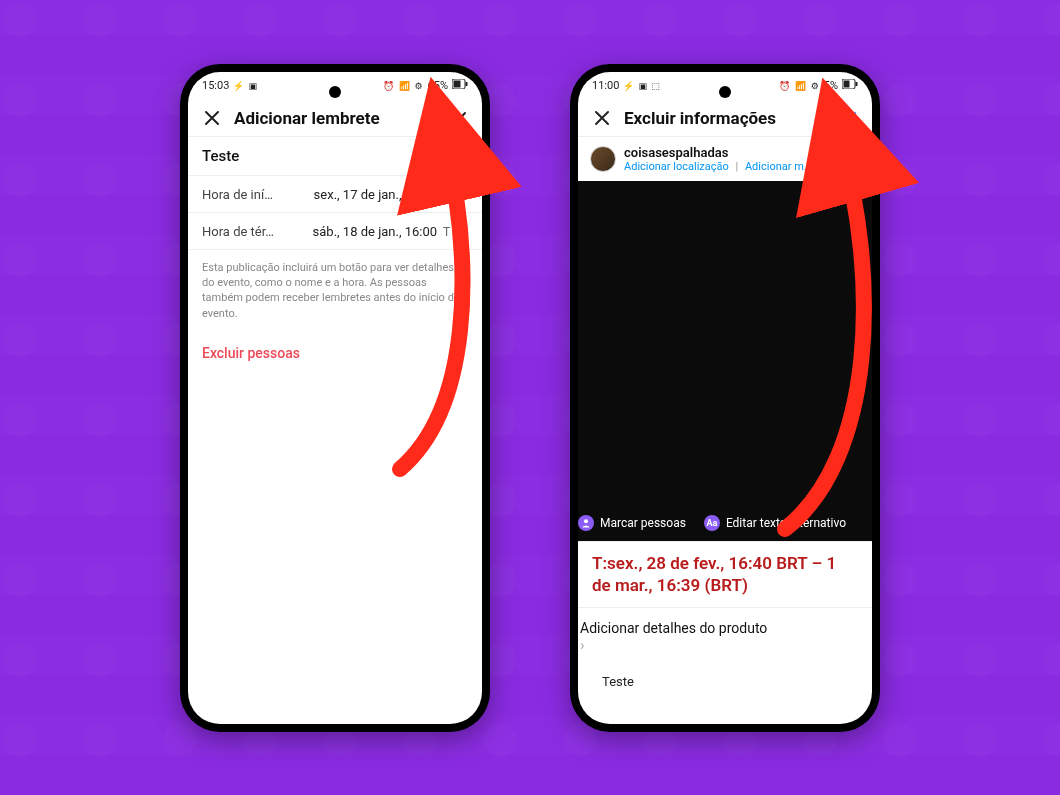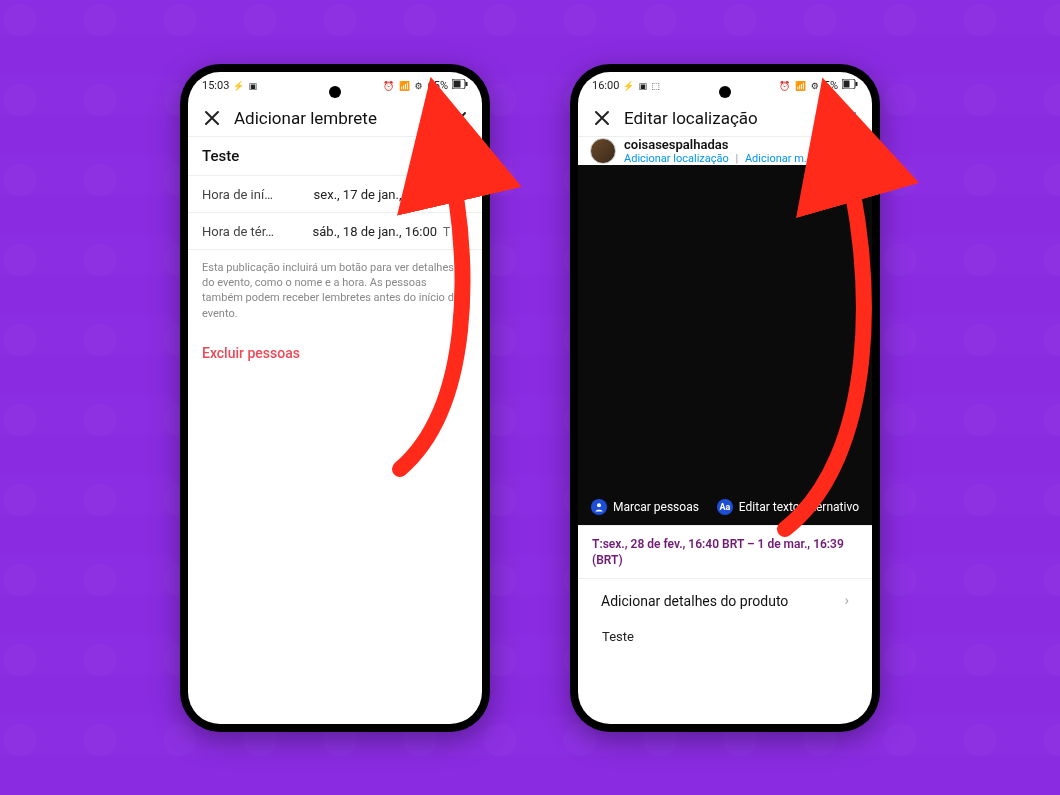--- a/index.html
+++ b/index.html
@@ -76,21 +76,21 @@
   .statusbar .icons { font-size: 9px; letter-spacing: 1px; }
   .appbar {
     display: flex;
     align-items: center;
     padding: 6px 12px;
     gap: 10px;
     border-bottom: 1px solid #eee;
   }
   .appbar .title {
     font-size: 17px;
-    font-weight: 400;
+    font-weight: 700;
     flex: 1;
     color: #111;
   }
   .icon-btn {
     width: 24px; height:24px;
     display:flex; align-items:center; justify-content:center;
     color:#222;
   }
   .check-blue { color: #0095f6; }
   .content { flex:1; overflow:hidden; display:flex; flex-direction:column; }
@@ -104,47 +104,47 @@
     font-size: 13px;
     color:#222;
   }
   .time-row .lbl { color:#444; white-space:nowrap; overflow:hidden; text-overflow:ellipsis; max-width:85px;}
   .time-row .val { flex:1; text-align:right; color:#222; padding-right:6px; white-space:nowrap; overflow:hidden; text-overflow:ellipsis; }
   .time-row .zone { color:#666; font-size:12px; margin-right:6px;}
   .time-row .x { color:#888; font-size:14px;}
   .desc-text { padding: 10px 14px; font-size: 11px; color:#888; line-height:1.4; border-top:1px solid #eee;}
   .delete-link { padding: 14px; color:#ed4956; font-size:14px; font-weight:500;}
   
-  .profile-row { display:flex; align-items:center; gap:8px; padding:0 12px; }
+  .profile-row { display:flex; align-items:center; gap:8px; padding:8px 12px; }
   .avatar { width:26px; height:26px; border-radius:50%; background: linear-gradient(135deg,#6b4a2b,#3a2a18); border:1px solid #ccc;}
   .prof-col { display:flex; flex-direction:column; font-size:12px;}
   .prof-col .uname { font-weight:600; color:#111; font-size:13px;}
   .prof-col .links { color:#0095f6; font-size:11px;}
   .prof-col .links .sep { color:#999; margin: 0 4px;}
   .image-area {
     position:relative;
     background:#0b0b0b;
     flex: 0 0 360px;
   }
   .img-btns {
     position:absolute;
     left:0; right:0; bottom:10px;
-    display:flex; gap:18px; justify-content:center;
+    display:flex; gap:18px; 
     color:#fff; font-size:12px;
   }
   .pill { display:flex; align-items:center; gap:6px;}
   .pill .circ {
-    width:16px;height:16px;border-radius:50%;background:#1d4ed8;display:flex;align-items:center;justify-content:center;font-size:9px;color:#fff;
+    width:16px;height:16px;border-radius:50%;background:#8b5cf6;display:flex;align-items:center;justify-content:center;font-size:9px;color:#fff;
   }
   .bottom-card { padding:10px 14px; border-top:1px solid #eee;}
-  .bottom-card .dt { font-size:12px; font-weight:600; color:#701a75; line-height:1.35;}
+  .bottom-card .dt { font-size:17px; font-weight:600; color:#b91c1c; line-height:1.35;}
   .detail-row {
-    display:flex; align-items:flex-end; justify-content:space-between;
-    padding:12px 23px; border-top:1px solid #eee;
-    font-size:14px; color:#111;
+    display:flex; align-items:flex-start; justify-content:space-between;
+    padding:12px 2px; border-top:1px solid #eee;
+    font-size:14px; color:#111;flex-direction:column;
   }
   .detail-row .chev { color:#aaa; font-size:15px;}
   .indent-row { padding:8px 24px 14px; font-size:13px; color:#222;}
   
   .arrow {
     position:absolute;
     pointer-events:none;
   }
   .arrow svg { overflow:visible; }
 </style>
@@ -227,21 +227,21 @@
       </svg>
     </div>
   </div>
 
   <div class="phone">
     <div class="phone-inner">
       <div class="camera"></div>
 
       <div class="statusbar">
         <div class="left">
-          <span>16:00</span>
+          <span>11:00</span>
           <span class="icons">⚡ ▣ ⬚</span>
         </div>
         <div class="right">
           <span class="icons">⏰ 📶 ⚙</span>
           <span>5%</span>
           <span>
             <svg width="16" height="10" viewBox="0 0 16 10">
                 <rect x="0" y="0" width="13" height="10" rx="2" fill="none" stroke="#222" stroke-width="1"></rect>
                 <rect x="1.5" y="1.5" width="6" height="7" fill="#222"></rect>
                 <rect x="13.5" y="3" width="2" height="4" fill="#222"></rect>
@@ -249,21 +249,21 @@
           </span>
         </div>
       </div>
 
       <div class="appbar">
         <div class="icon-btn">
           <svg width="18" height="18" viewBox="0 0 18 18">
               <path d="M3 3 L15 15 M15 3 L3 15" stroke="#222" stroke-width="2" fill="none" stroke-linecap="round"></path>
             </svg>
         </div>
-        <div class="title">Editar localização</div>
+        <div class="title">Excluir informações</div>
         <div class="icon-btn check-blue">
           <svg width="20" height="20" viewBox="0 0 20 20">
               <path d="M3 10 L8 15 L17 5" stroke="#0095f6" stroke-width="2" fill="none" stroke-linecap="round" stroke-linejoin="round"></path>
             </svg>
         </div>
       </div>
 
       <div class="content">
         <div class="profile-row">
           <div class="avatar"></div>

